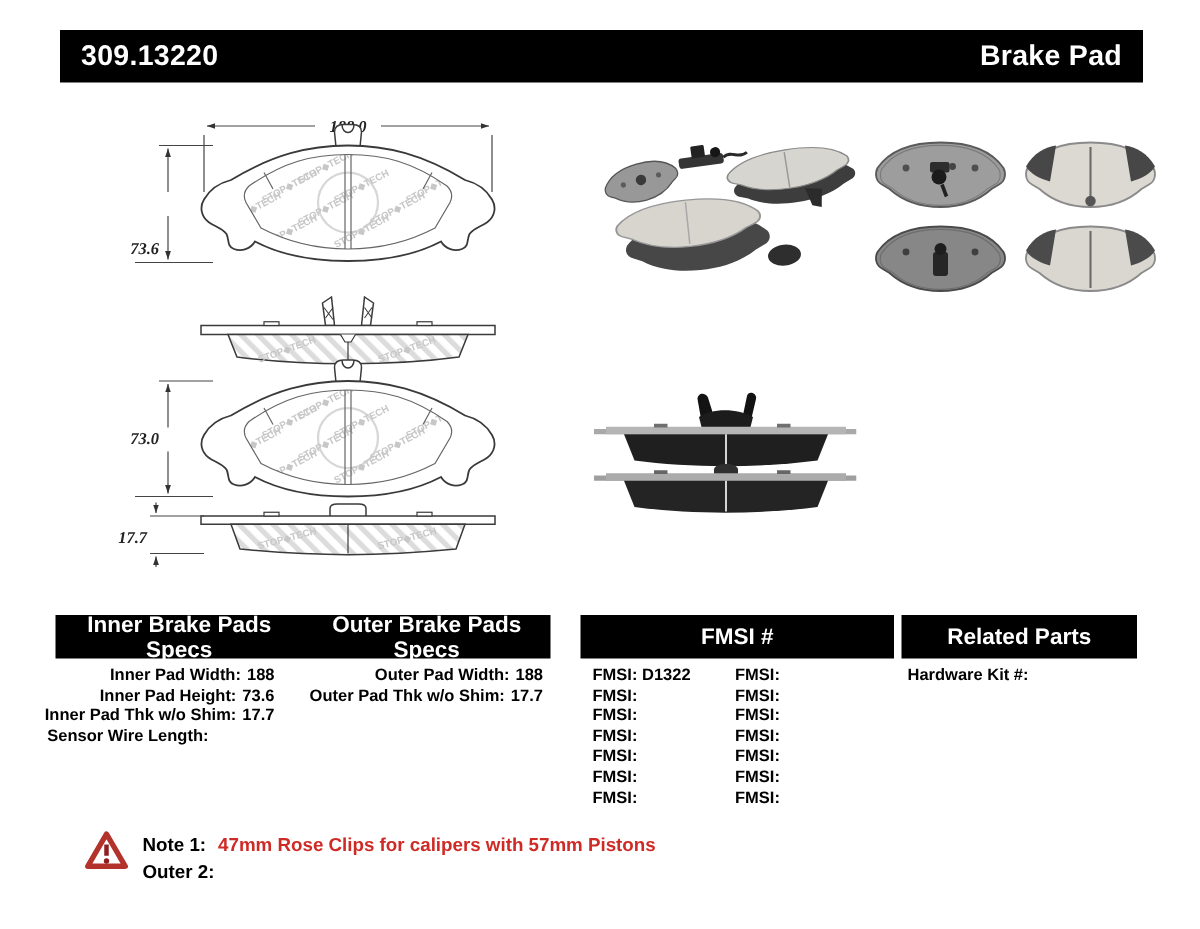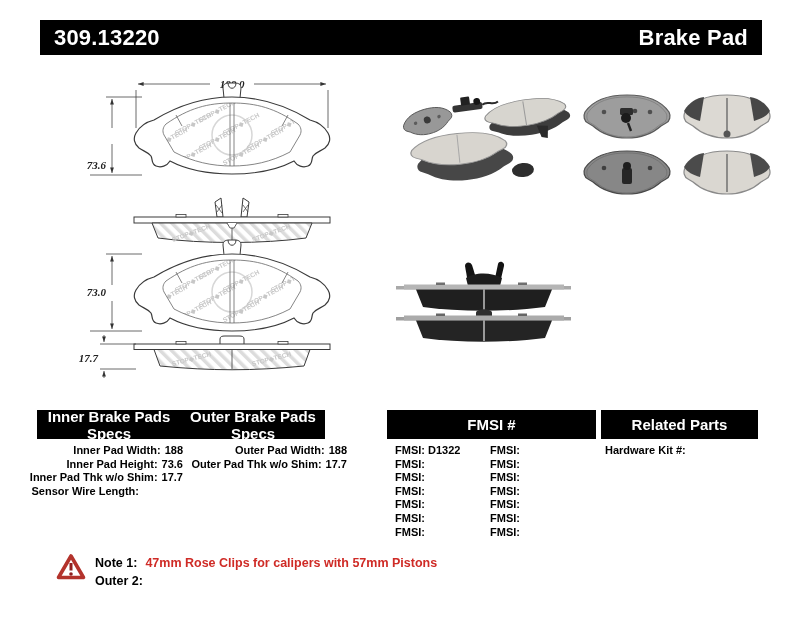--- a/index.html
+++ b/index.html
@@ -2,41 +2,41 @@
 <html><head>
 <meta charset="utf-8">
 <style>
   html,body{margin:0;padding:0;background:#fff;}
   body{width:800px;height:619px;position:relative;overflow:hidden;
        font-family:"Liberation Sans",sans-serif;color:#000;}
   
   .topbar{position:absolute;left:40px;top:20px;width:722px;height:35px;
           background:#000;color:#fff;display:flex;justify-content:space-between;
           align-items:center;padding:0 14px;box-sizing:border-box;
-          font-size:22px;font-weight:bold;letter-spacing:.2px;}
+          font-size:19px;font-weight:bold;letter-spacing:.2px;}
   
   .drawings{position:absolute;left:50px;top:70px;}
   .thin{stroke:#444;stroke-width:.8;fill:none;}
   .dim{font-family:"Liberation Serif",serif;font-style:italic;font-weight:bold;
        font-size:11px;fill:#222;}
   .wm{fill:#c7c7c7;font-size:6.5px;font-weight:bold;text-anchor:middle;}
   
   .photo{position:absolute;}
   
   .bar{position:absolute;top:410px;height:29px;background:#000;color:#fff;
        display:flex;align-items:center;justify-content:center;
        font-size:15px;font-weight:bold;}
-  .bar1{left:37px;width:288px;}
+  .bar1{left:37px;width:330px;}
   .bar1 span{flex:1;text-align:center;}
   .bar2{left:387px;width:209px;}
   .bar3{left:601px;width:157px;}
   .tcol{position:absolute;top:444px;font-size:11px;font-weight:bold;line-height:13.6px;}
   .tcol div{white-space:nowrap;}
   .col-inner{left:37px;width:146px;text-align:right;}
-  .col-outer{left:199px;width:148px;text-align:right;}
+  .col-outer{left:214px;width:148px;text-align:right;}
   .col-fmsi1{left:395px;}
   .col-fmsi2{left:490px;}
   .col-related{left:605px;}
   .srow{display:flex;justify-content:flex-end;gap:4px;}
   .srow.short{padding-right:40px;}
   
   .warn{position:absolute;left:56px;top:553px;}
   .note{position:absolute;left:95px;font-size:12.5px;font-weight:bold;white-space:nowrap;}
   .note1{top:556px;}
   .note2{top:574px;}

